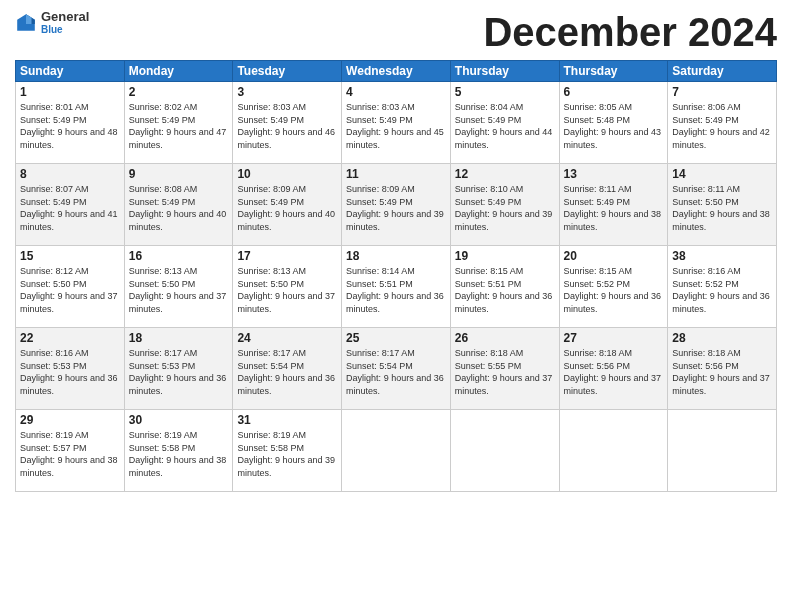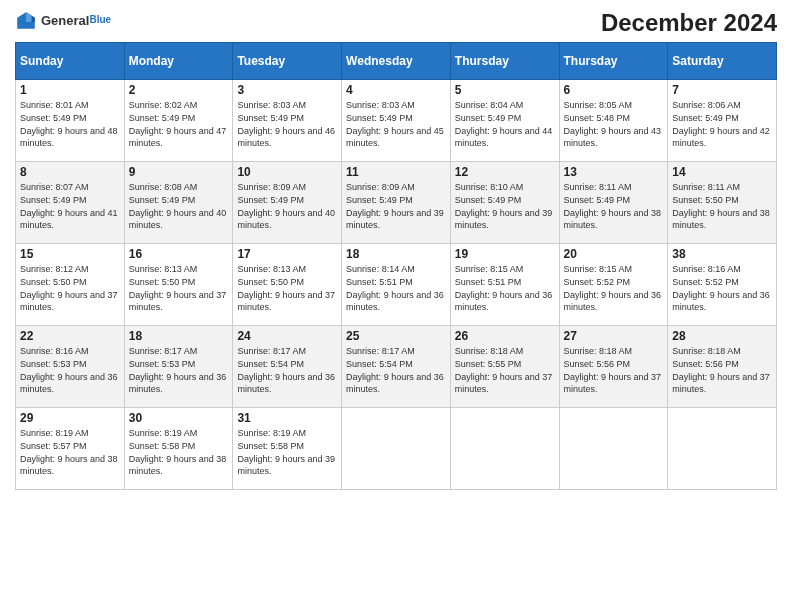--- a/index.html
+++ b/index.html
@@ -22,61 +22,61 @@
       align-items: flex-start;
       margin-bottom: 6px;
     }
     .logo {
       display: flex;
       align-items: center;
       gap: 4px;
     }
     .logo-text {
       display: flex;
-      flex-direction: row;
+      flex-direction: column;
       line-height: 1.1;
     }
     .logo-general {
       font-size: 13px;
       font-weight: bold;
       color: #333;
     }
     .logo-blue {
       font-size: 10px;
       font-weight: bold;
       color: #2575c4;
     }
     .logo-icon {
       width: 22px;
       height: 22px;
     }
     .title-block {
       text-align: right;
     }
     .month-title {
-      font-size: 24px;
+      font-size: 40px;
       font-weight: bold;
       color: #222;
       line-height: 1.1;
     }
     .subtitle {
       font-size: 14px;
       color: #555;
     }
     .calendar {
       width: 100%;
       border-collapse: collapse;
       table-layout: fixed;
     }
     .calendar th {
       background: #2575c4;
       color: #fff;
       font-size: 12px;
       font-weight: bold;
-      padding: 11px 4px;
+      padding: 3px 4px;
       text-align: left;
       border: 1px solid #1a5da0;
     }
     .calendar td {
       vertical-align: top;
       border: 1px solid #ccc;
       padding: 3px 4px 4px 4px;
       font-size: 9.5px;
       color: #333;
       background: #fff;

